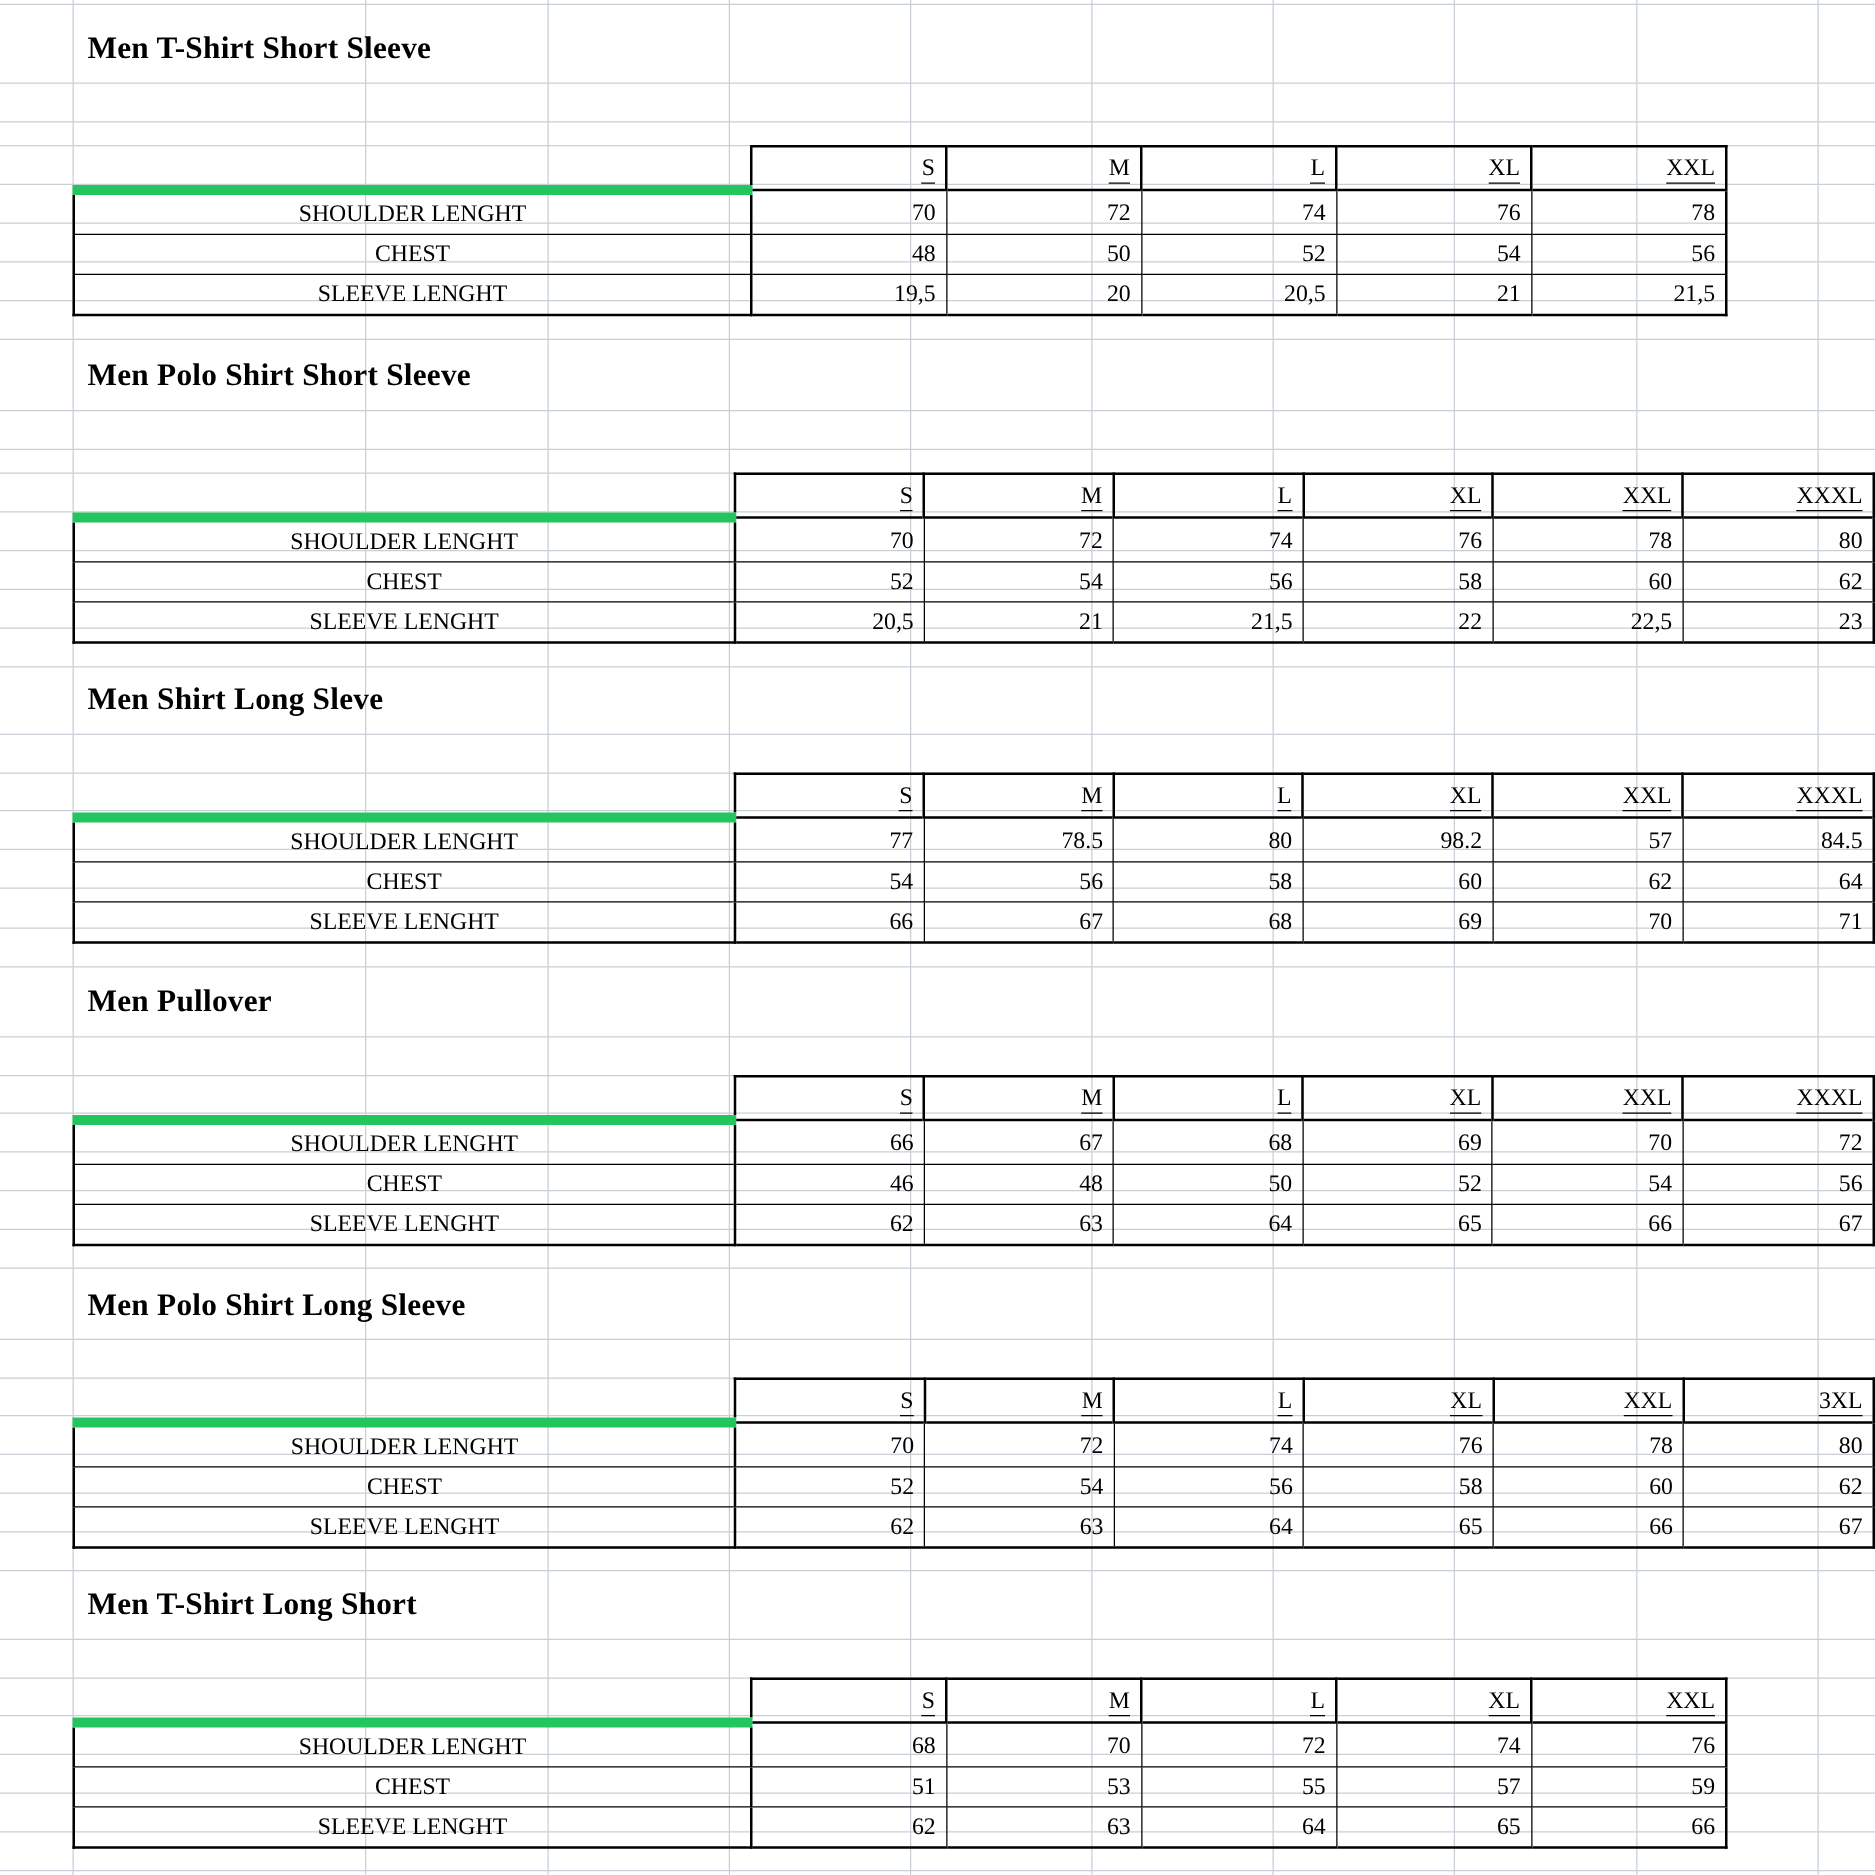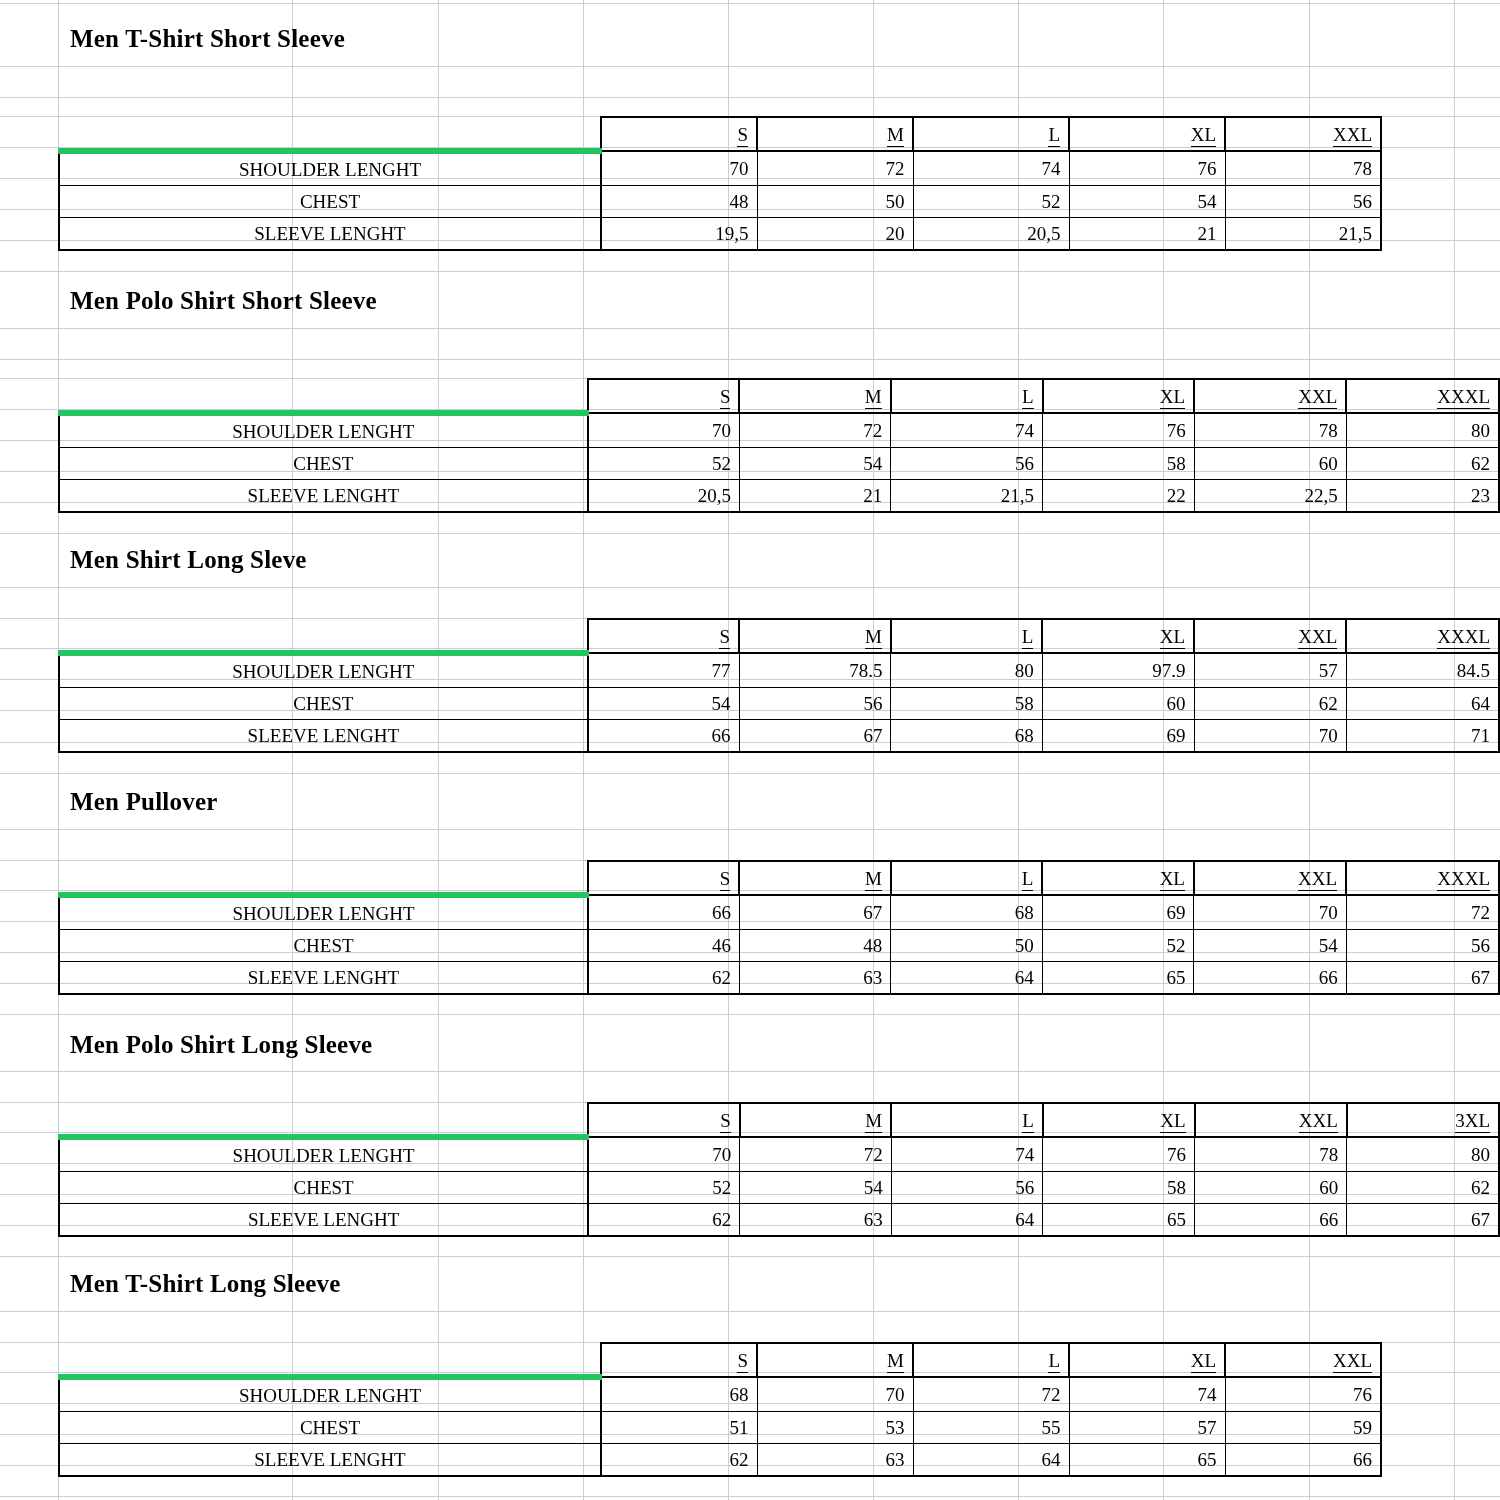--- a/index.html
+++ b/index.html
@@ -73,21 +73,21 @@
     border-top:2px solid #000;
     border-bottom:none;
   }
   td.hdr span{
     border-bottom:1px solid #000;
     padding-bottom:1px;
   }
   tr.first td.num{border-top:2px solid #000;}
   tr.last td.num{border-bottom:2px solid #000;font-family:Liberation Serif, serif;}
   tr.last td.lbl{border-bottom:2px solid #000;}
-  tr.firstlbl td.lbl{border-top:6px solid #22c55e;}
+  tr.firstlbl td.lbl{border-top:8px solid #22c55e;}
   td.num.edgeL{border-left:2px solid #000;}
   td.num.edgeR{border-right:2px solid #000;}
 </style>
 </head>
 <body>
 
 <div class="grid-layer">
   <div class="vline" style="left:58px"></div>
   <div class="vline" style="left:292px"></div>
   <div class="vline" style="left:438px"></div>
@@ -238,21 +238,21 @@
       <td class="hdr"><span>L</span></td>
       <td class="hdr"><span>XL</span></td>
       <td class="hdr"><span>XXL</span></td>
       <td class="hdr"><span>XXXL</span></td>
     </tr>
     <tr class="first firstlbl">
       <td class="lbl">SHOULDER LENGHT</td>
       <td class="num edgeL">77</td>
       <td class="num">78.5</td>
       <td class="num">80</td>
-      <td class="num">97.9</td>
+      <td class="num">98.2</td>
       <td class="num">57</td>
       <td class="num edgeR">84.5</td>
     </tr>
     <tr>
       <td class="lbl">CHEST</td>
       <td class="num edgeL">54</td>
       <td class="num">56</td>
       <td class="num">58</td>
       <td class="num">60</td>
       <td class="num">62</td>
@@ -347,21 +347,21 @@
       <td class="num edgeL">62</td>
       <td class="num">63</td>
       <td class="num">64</td>
       <td class="num">65</td>
       <td class="num">66</td>
       <td class="num edgeR">67</td>
     </tr>
   </tbody>
     </table>
 
-  <div class="title" style="top:1269px">Men T-Shirt Long Sleeve</div>
+  <div class="title" style="top:1269px">Men T-Shirt Long Short</div>
   <table class="size" style="left:58px;top:1342px">
     <tbody>
         <tr>
       <td class="blank"></td>
       <td class="hdr"><span>S</span></td>
       <td class="hdr"><span>M</span></td>
       <td class="hdr"><span>L</span></td>
       <td class="hdr"><span>XL</span></td>
       <td class="hdr"><span>XXL</span></td>
     </tr>

